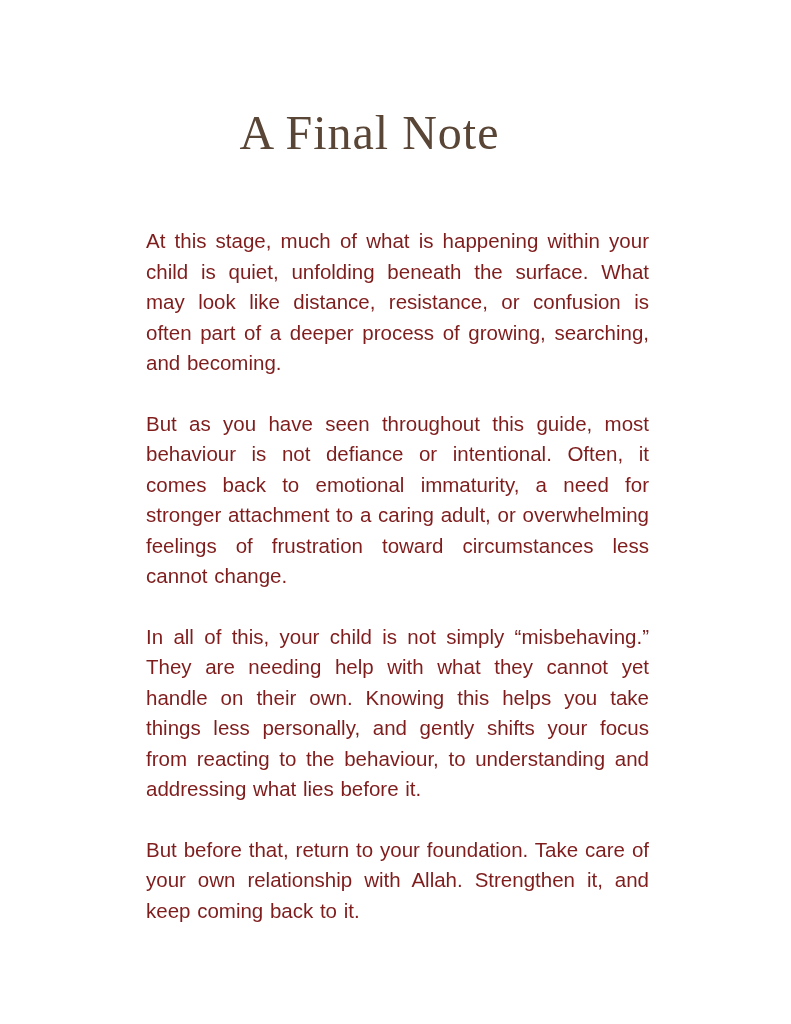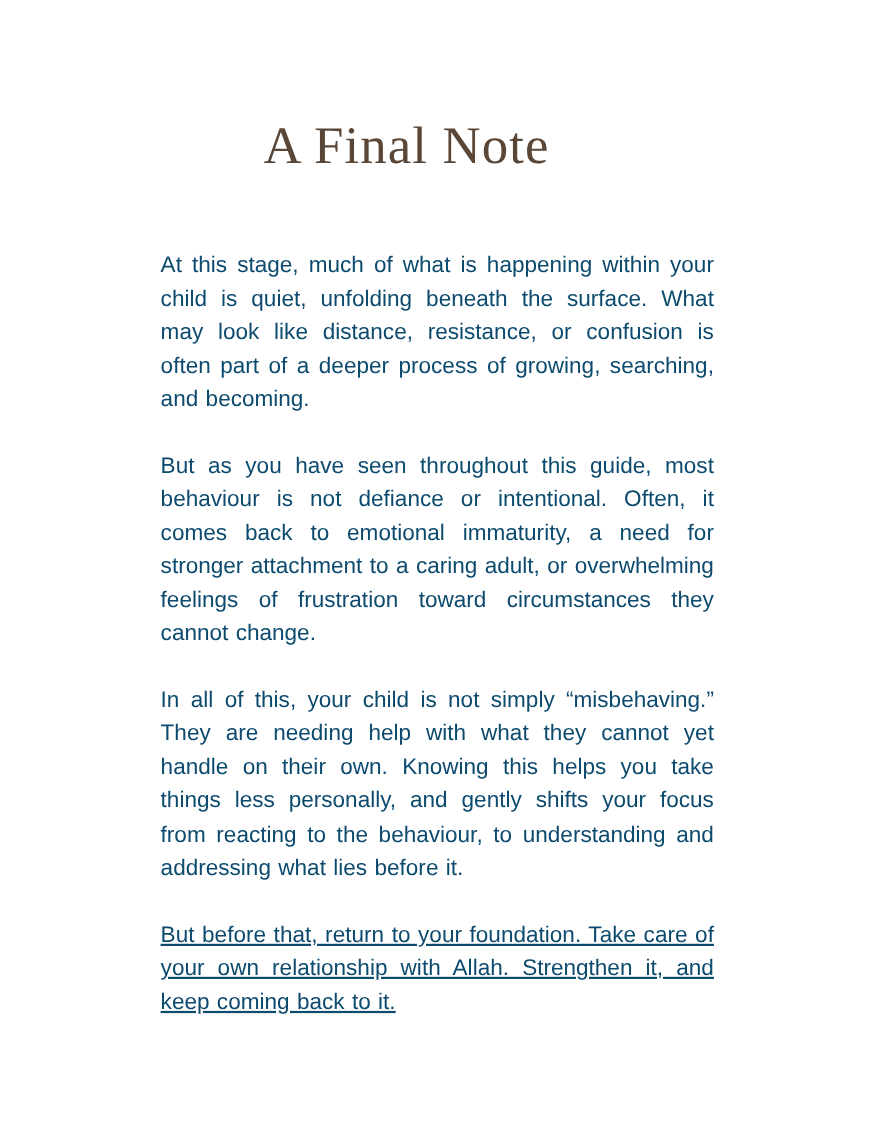--- a/index.html
+++ b/index.html
@@ -26,41 +26,40 @@
     font-size: 48px;
     line-height: 58px;
     letter-spacing: 1px;
     color: #5a4636;
   }
 
   .body-text {
     margin-top: 64px;
     padding-left: 146px;
     padding-right: 142px;
-    color: #0c4a6e;
+    color: #7f1d1d;
   }
 
   .body-text p {
     font-size: 20.5px;
     line-height: 30.5px;
     text-align: justify;
     margin-bottom: 30px;
     word-spacing: 1px;
   }
 
   .body-text p:last-child {
     margin-bottom: 0;
-    text-decoration: underline;
   }
 </style>
 </head>
 <body>
 
 <div class="page">
   <h1 class="page-title">A Final Note</h1>
 
   <div class="body-text">
     <p>At this stage, much of what is happening within your child is quiet, unfolding beneath the surface. What may look like distance, resistance, or confusion is often part of a deeper process of growing, searching, and becoming.</p>
-    <p>But as you have seen throughout this guide, most behaviour is not defiance or intentional. Often, it comes back to emotional immaturity, a need for stronger attachment to a caring adult, or overwhelming feelings of frustration toward circumstances they cannot change.</p>
+    <p>But as you have seen throughout this guide, most behaviour is not defiance or intentional. Often, it comes back to emotional immaturity, a need for stronger attachment to a caring adult, or overwhelming feelings of frustration toward circumstances less cannot change.</p>
     <p>In all of this, your child is not simply “misbehaving.” They are needing help with what they cannot yet handle on their own. Knowing this helps you take things less personally, and gently shifts your focus from reacting to the behaviour, to understanding and addressing what lies before it.</p>
     <p>But before that, return to your foundation. Take care of your own relationship with Allah. Strengthen it, and keep coming back to it.</p>
   </div>
 </div>
 
 </body></html>

